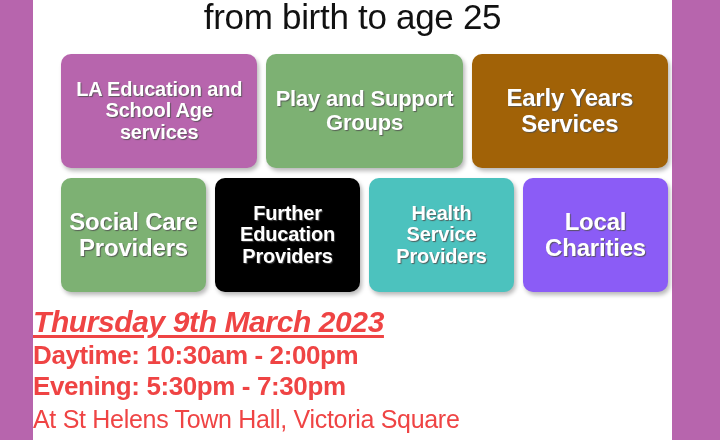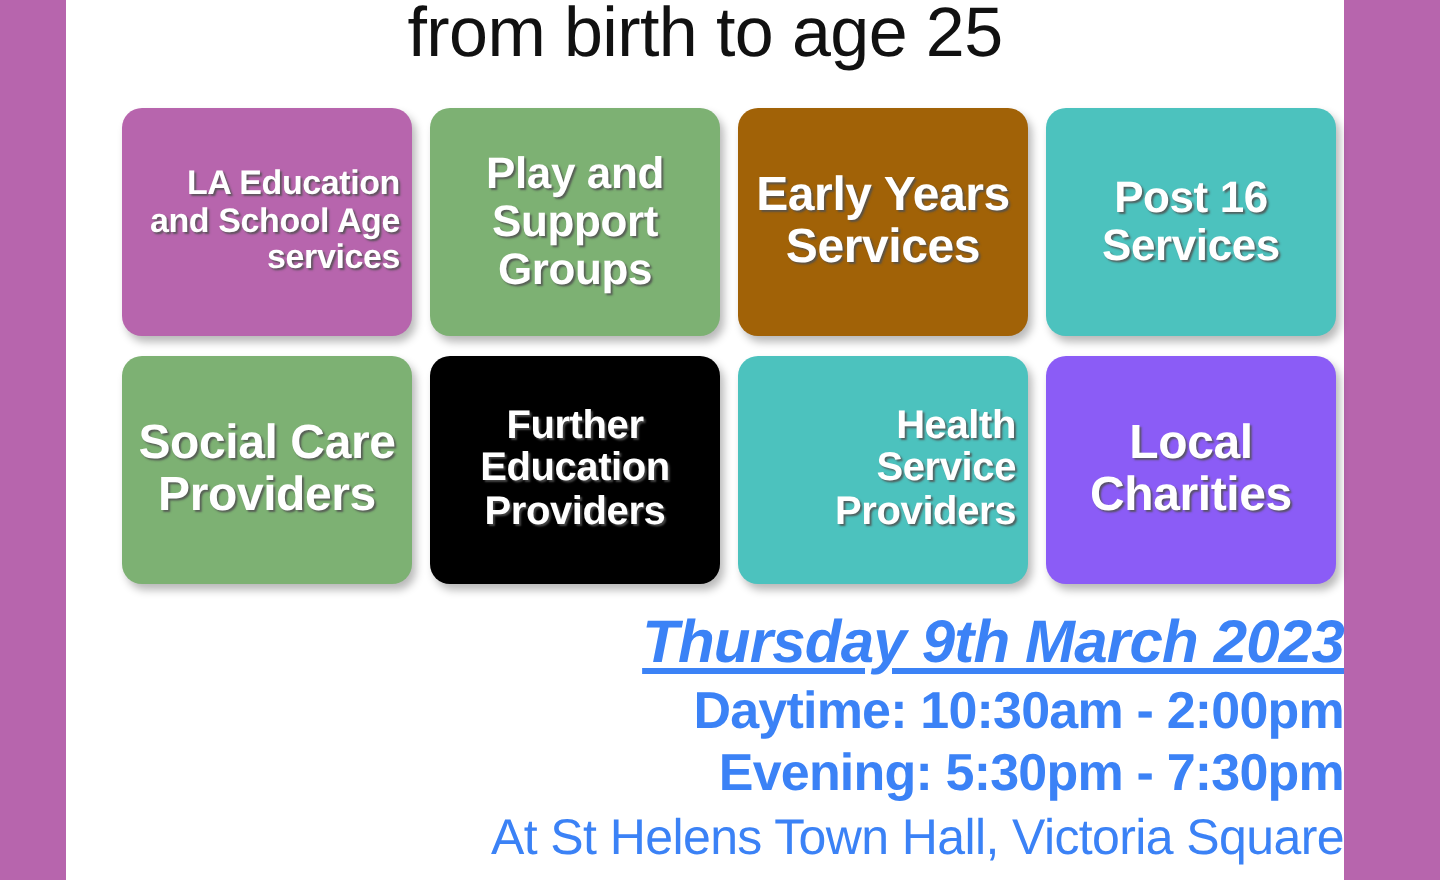--- a/index.html
+++ b/index.html
@@ -87,33 +87,33 @@
     padding: 2px 6px;
     box-shadow: 2px 3px 4px rgba(0,0,0,0.28);
   }
   .tile-label {
     color: #ffffff;
     font-weight: bold;
     line-height: 1.08;
     text-shadow: 1px 1px 1px rgba(80,80,80,0.85);
     letter-spacing: -0.2px;
   }
-  .sz-xs  { font-size: 17px; text-align: right; }
+  .sz-xs  { font-size: 20px; }
   .sz-sm  { font-size: 20px; }
   .sz-md  { font-size: 22px; }
   .sz-lg  { font-size: 24px; }
 
   
   .details {
     position: absolute;
     left: 0;
     right: 0;
     top: 304px;
-    text-align: right;
-    color: #3b82f6;
+    text-align: left;
+    color: #ef4444;
   }
   .detail-date {
     font-size: 30px;
     font-weight: bold;
     font-style: italic;
     text-decoration: underline;
     text-underline-offset: 3px;
     line-height: 36px;
     letter-spacing: -0.4px;
   }
@@ -150,33 +150,30 @@
       <div class="tile-row">
         <div class="tile" style="background: rgb(183, 101, 173);">
           <span class="tile-label sz-xs">LA Education and School Age services</span>
         </div>
         <div class="tile" style="background: rgb(125, 177, 115);">
           <span class="tile-label sz-md">Play and Support Groups</span>
         </div>
         <div class="tile" style="background: #a16207; justify-content: center;">
           <span class="tile-label sz-lg">Early Years Services</span>
         </div>
-        <div class="tile" style="background: rgb(76, 194, 190);">
-          <span class="tile-label sz-md">Post 16 Services</span>
-        </div>
       </div>
 
       <div class="tile-row">
         <div class="tile" style="background: rgb(125, 177, 115);">
           <span class="tile-label sz-lg">Social Care Providers</span>
         </div>
         <div class="tile" style="background: #000000;">
           <span class="tile-label sz-sm">Further Education Providers</span>
         </div>
-        <div class="tile" style="background: rgb(76, 194, 190); text-align: right;">
+        <div class="tile" style="background: rgb(76, 194, 190);">
           <span class="tile-label sz-sm">Health Service Providers</span>
         </div>
         <div class="tile" style="background: #8b5cf6;">
           <span class="tile-label sz-lg">Local Charities</span>
         </div>
       </div>
 
     </div>
 
     <div class="details">

